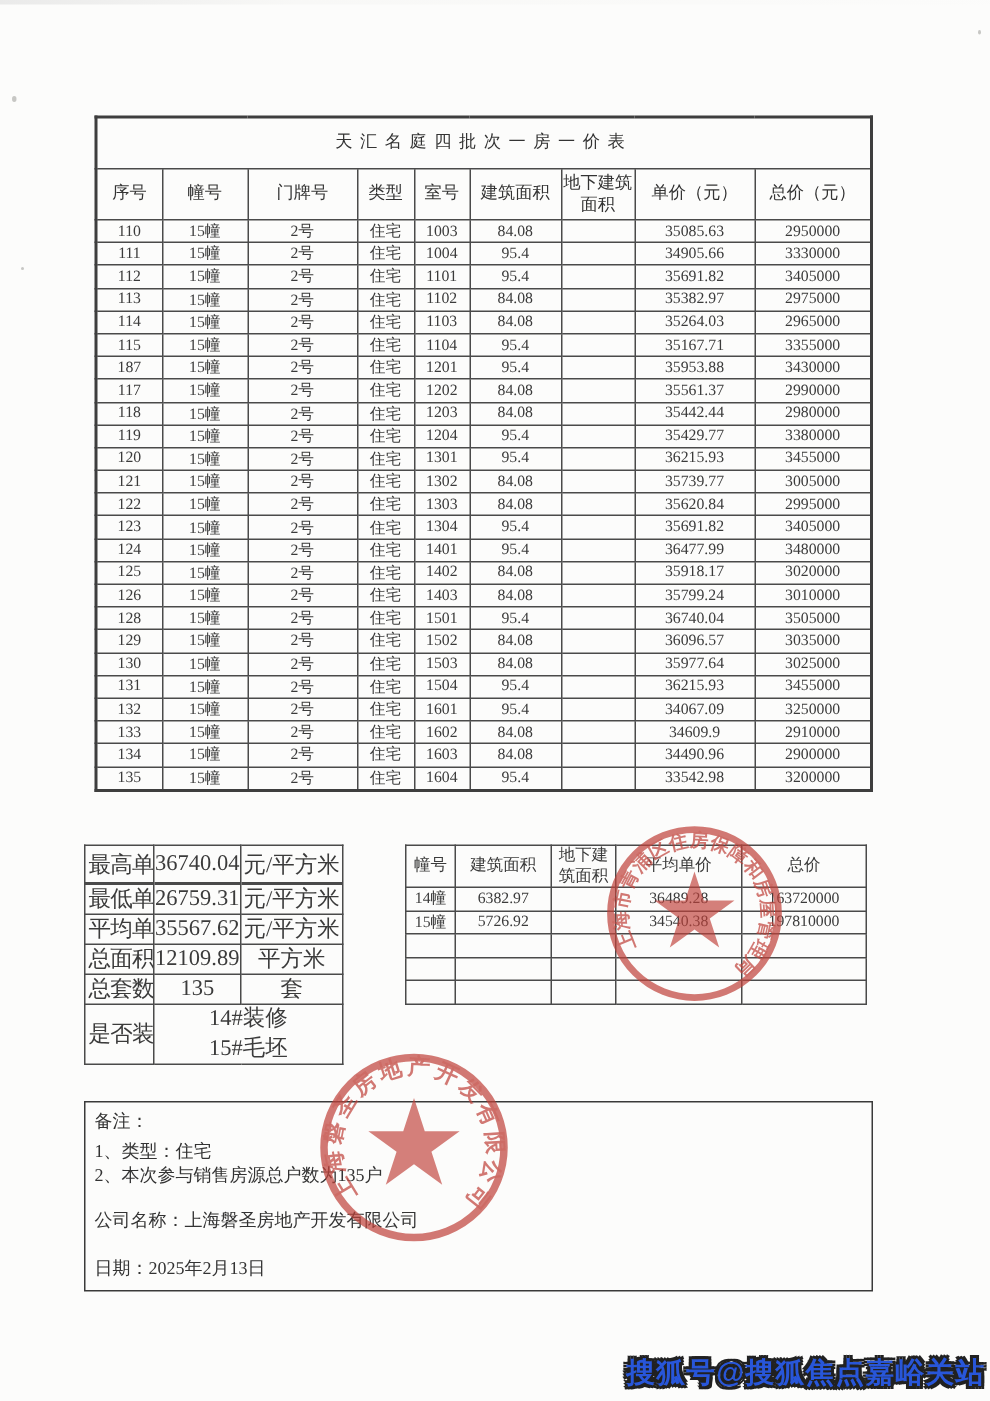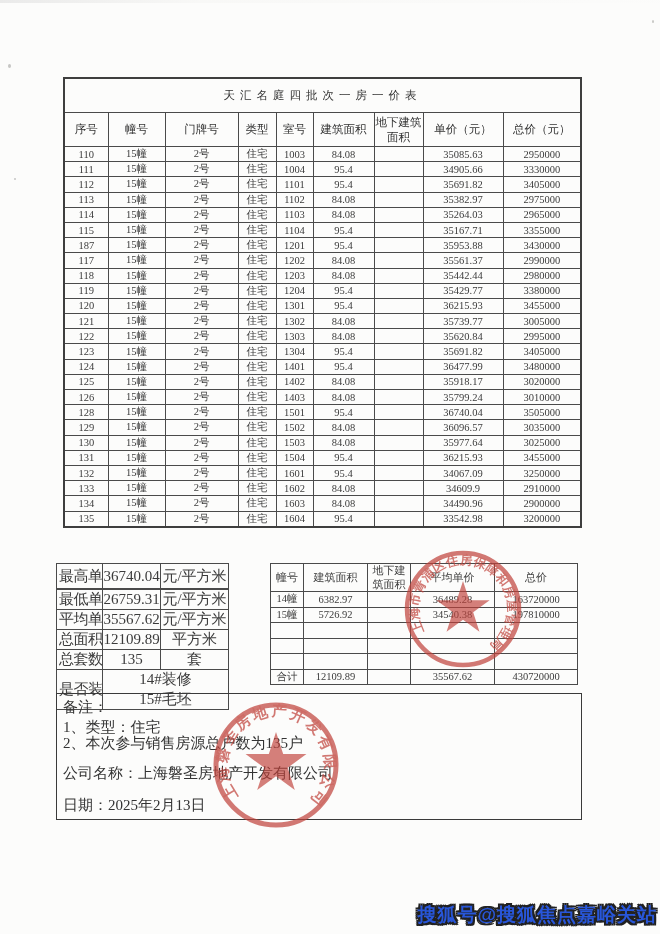--- a/index.html
+++ b/index.html
@@ -36,22 +36,22 @@
 
   
   .sum-right{position:absolute;left:270px;top:563px;width:307px;border:1.5px solid #3e3e3e;}
   .sum-right td,.sum-right th{border:1px solid #4a4a4a;text-align:center;padding:0;
     color:#3b3b3b;}
   .sum-right thead th{height:27px;font-size:11px;font-weight:normal;
     white-space:normal;line-height:1.2;}
   .sum-right tbody td{height:14.5px;font-size:10.5px;}
 
   
-  .notes{position:absolute;left:56px;top:693px;width:524px;height:125px;
-    border:1.5px solid #3a3a3a;font-size:15px;color:#333;}
+  .notes{position:absolute;left:56px;top:734px;width:524px;height:125px;
+    border:1.5px solid #3a3a3a;font-size:12px;color:#333;}
   .notes div{position:absolute;left:6px;white-space:nowrap;}
   .n1{top:4px;} .n2{top:24px;} .n3{top:40px;} .n4{top:70px;} .n5{top:102px;}
 
   
   .stamp{position:absolute;pointer-events:none;}
   .stamp-authority{left:400px;top:547px;opacity:.78;}
   .stamp-company{left:201px;top:690px;opacity:.78;}
 
   
   .watermark{position:absolute;right:3px;bottom:6px;
@@ -464,27 +464,20 @@
           <td></td>
           <td></td>
         </tr>
         <tr>
           <td></td>
           <td></td>
           <td></td>
           <td></td>
           <td></td>
         </tr>
-        <tr>
-          <td>合计</td>
-          <td>12109.89</td>
-          <td></td>
-          <td>35567.62</td>
-          <td>430720000</td>
-        </tr>
       </tbody>
   </table>
 
   <div class="notes">
     <div class="n1">备注：</div>
     <div class="n2">1、类型：住宅</div>
     <div class="n3">2、本次参与销售房源总户数为135户</div>
     <div class="n4">公司名称：上海磐圣房地产开发有限公司</div>
     <div class="n5">日期：2025年2月13日</div>
   </div>

